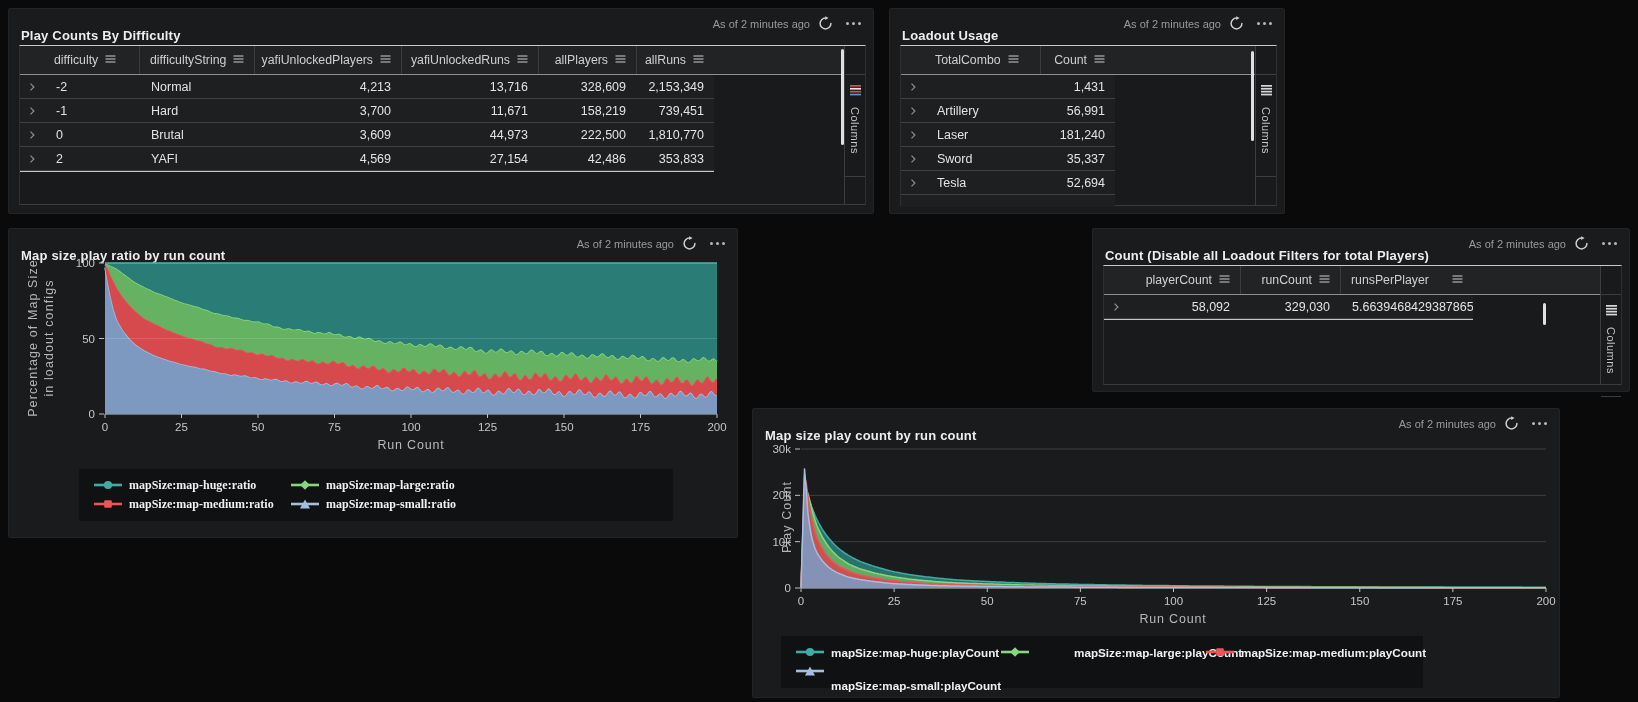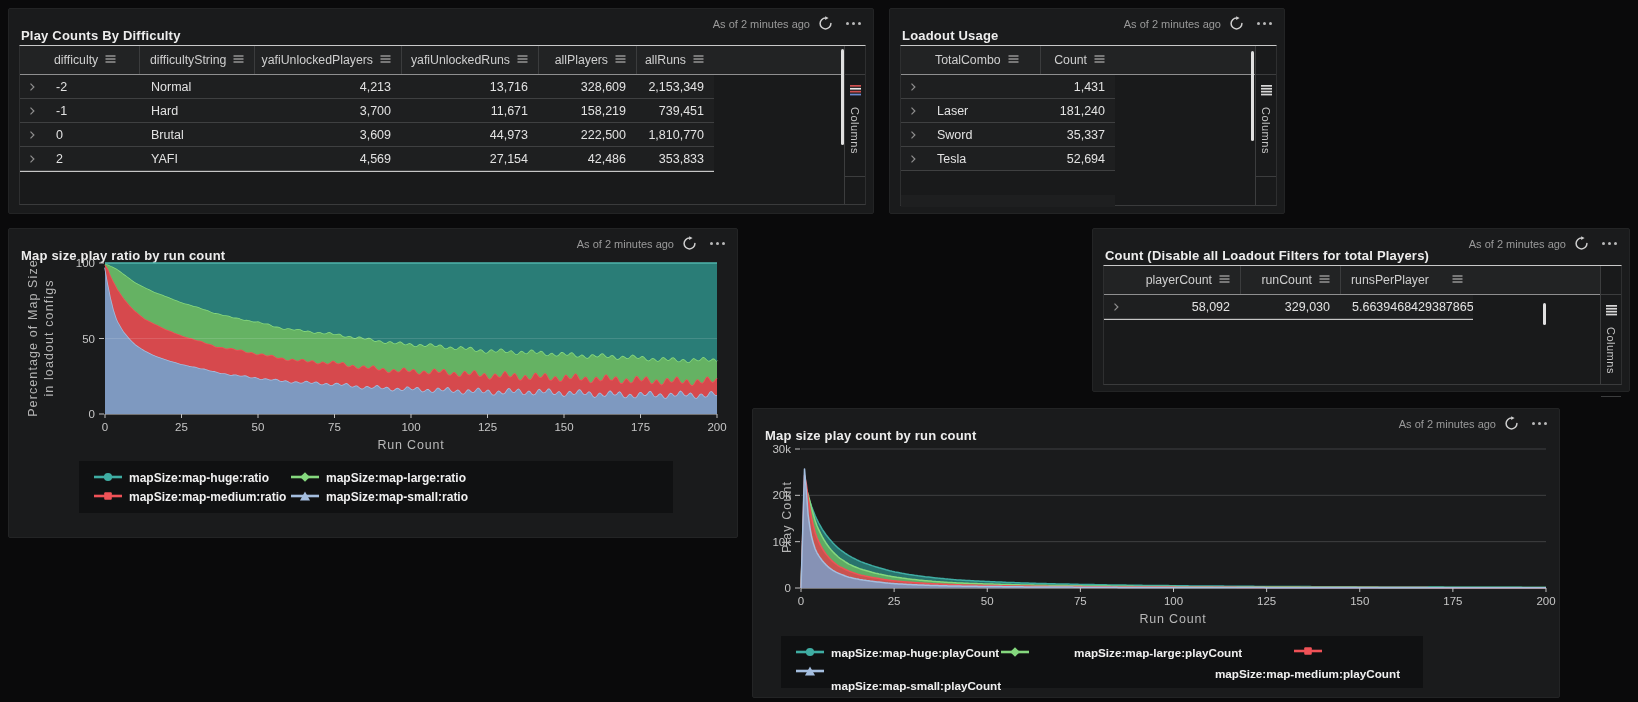--- a/index.html
+++ b/index.html
@@ -261,20 +261,29 @@
             </div>
             <div class="cell al" style="width: 115px;"></div>
             <div class="cell ar" style="width: 75px;">1,431</div>
           </div>
           <div class="trow" style="width: 214px;">
             <div class="chevcell" style="width: 24px;">
               <svg width="12" height="12" viewBox="0 0 16 16">
                 <path d="M6 3.5 L10.5 8 L6 12.5" fill="none" stroke="#8f8f8f" stroke-width="1.6"></path>
               </svg>
             </div>
+            <div class="cell al" style="width: 115px;">Artillery</div>
+            <div class="cell ar" style="width: 75px;">56,991</div>
+          </div>
+          <div class="trow" style="width: 214px;">
+            <div class="chevcell" style="width: 24px;">
+              <svg width="12" height="12" viewBox="0 0 16 16">
+                <path d="M6 3.5 L10.5 8 L6 12.5" fill="none" stroke="#8f8f8f" stroke-width="1.6"></path>
+              </svg>
+            </div>
             <div class="cell al" style="width: 115px;">Laser</div>
             <div class="cell ar" style="width: 75px;">181,240</div>
           </div>
           <div class="trow" style="width: 214px;">
             <div class="chevcell" style="width: 24px;">
               <svg width="12" height="12" viewBox="0 0 16 16">
                 <path d="M6 3.5 L10.5 8 L6 12.5" fill="none" stroke="#8f8f8f" stroke-width="1.6"></path>
               </svg>
             </div>
             <div class="cell al" style="width: 115px;">Sword</div>
@@ -360,21 +369,21 @@
         <line x1="90" x2="95" y1="109.5" y2="109.5" stroke="#c0c0c0" stroke-width="1"></line>
         <text x="86" y="113.5" text-anchor="end" fill="#c6c6c6" font-size="11.5">50</text>
         <line x1="90" x2="95" y1="34" y2="34" stroke="#c0c0c0" stroke-width="1"></line>
         <text x="86" y="38" text-anchor="end" fill="#c6c6c6" font-size="11.5">100</text>
       </svg>
     <div class="vlab" style="left:16px;top:205px;width:192px;">
       <div>Percentage of Map Size</div>
       <div>in loadout configs</div>
     </div>
     <div class="xlabel" style="left:302px;top:209px;">Run Count</div>
-    <div class="legend" id="legend-ratio" style="left:70px;top:232px;width:594px;">
+    <div class="legend" id="legend-ratio" style="left:70px;top:240px;width:594px;font-family:Liberation Serif, serif;">
         <div class="lg-item" style="width: 197px;">
           <span><svg width="30" height="12" viewBox="0 0 30 12">
               <line x1="1" y1="6" x2="29" y2="6" stroke="#3fada3" stroke-width="2.6"></line>
               <circle cx="15" cy="6" r="4.1" fill="#3fada3"></circle>
             </svg></span>
           <span style="font-size: 12px;">mapSize:map-huge:ratio</span>
         </div>
         <div class="lg-item" style="width: 197px;">
           <span><svg width="30" height="12" viewBox="0 0 30 12">
               <line x1="1" y1="6" x2="29" y2="6" stroke="#85d87e" stroke-width="2.6"></line>
@@ -550,21 +559,21 @@
             </svg></span>
           <span style="font-size: 11.7px;">mapSize:map-huge:playCount</span>
         </div>
         <div class="lg-item" style="width: 205px; gap: 44px;">
           <span><svg width="30" height="12" viewBox="0 0 30 12">
               <line x1="1" y1="6" x2="29" y2="6" stroke="#85d87e" stroke-width="2.6"></line>
               <path d="M15 1.2 L19.8 6 L15 10.8 L10.2 6 Z" fill="#85d87e"></path>
             </svg></span>
           <span style="font-size: 11.7px;">mapSize:map-large:playCount</span>
         </div>
-        <div class="lg-item" style="width: 205px; flex-direction: column;">
+        <div class="lg-item" style="width: 205px;">
           <span><svg width="30" height="12" viewBox="0 0 30 12">
               <line x1="1" y1="6" x2="29" y2="6" stroke="#ef5257" stroke-width="2.6"></line>
               <rect x="11.2" y="2.2" width="7.6" height="7.6" rx="1" fill="#ef5257"></rect>
             </svg></span>
           <span style="font-size: 11.7px;">mapSize:map-medium:playCount</span>
         </div>
         <div class="lg-item" style="width: 205px;">
           <span><svg width="30" height="12" viewBox="0 0 30 12">
               <line x1="1" y1="6" x2="29" y2="6" stroke="#a4bedf" stroke-width="2.6"></line>
               <path d="M15 1.4 L20 10.6 L10 10.6 Z" fill="#a4bedf"></path>

